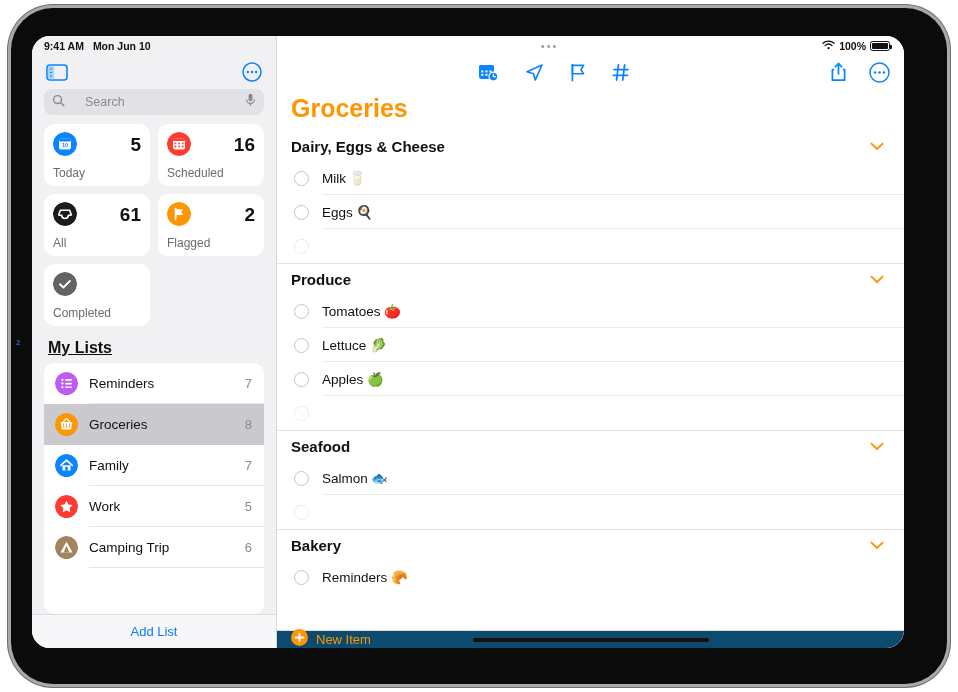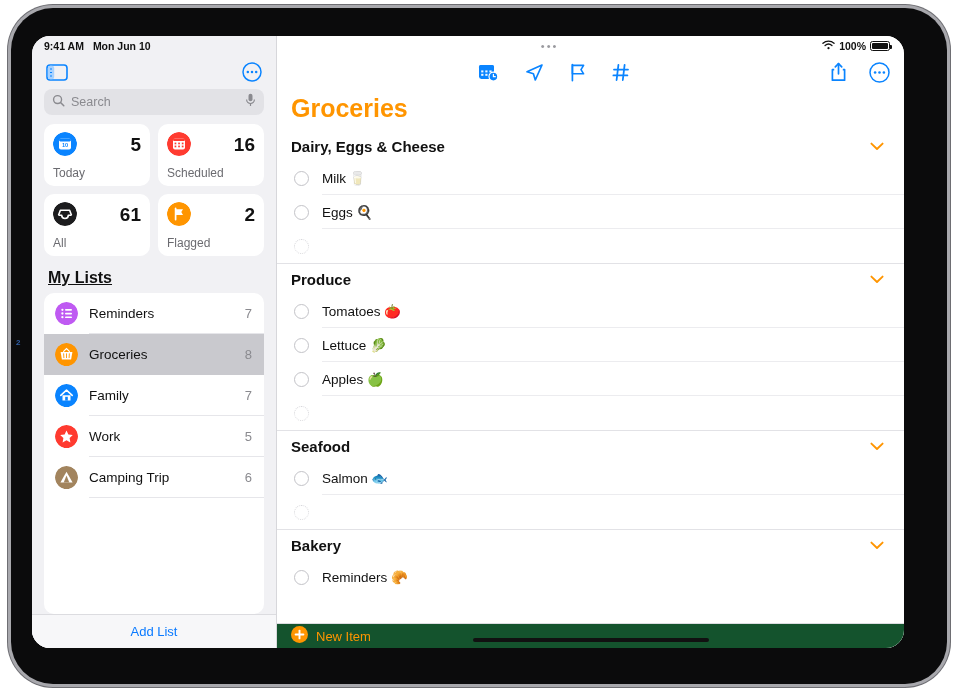--- a/index.html
+++ b/index.html
@@ -47,21 +47,21 @@
   #sb-head {
     display:flex; align-items:center; justify-content:space-between;
     padding:6px 14px 4px 14px; flex-shrink:0;
   }
   .sidebar-toggle { width:22px; height:17px; display:block; }
   .more-circle { width:20px; height:20px; display:block; }
 
   #search-wrap { padding:3px 12px 9px 12px; flex-shrink:0; }
   #search {
     height:26px; background:#e2e2e6; border-radius:8px;
-    display:flex; align-items:center; gap:6px; padding:0 8px;
+    display:flex; align-items:center; gap:20px; padding:0 8px;
   }
   #search-text { font-size:12.5px; color:#8a8a8f; flex:1; }
 
   
   #cards {
     padding:0 12px; display:grid; grid-template-columns:1fr 1fr;
     gap:8px; flex-shrink:0;
   }
   .card {
     background:#fff; border-radius:10px; height:62px;
@@ -129,21 +129,21 @@
     height:34px; display:flex; align-items:center; gap:13px;
     padding-left:17px; position:relative;
   }
   .circle { width:15px; height:15px; border-radius:50%; border:1.4px solid #c3c3c8; flex-shrink:0; }
   .circle.empty { border-style:dotted; border-color:#d6d6da; }
   .item-text { font-size:13.5px; color:#111; }
   .item-sep { position:absolute; left:45px; right:0; bottom:0; height:1px; background:#ececef; }
   .sec-sep { height:1px; background:#e2e2e6; margin-left:0; }
 
   #detail-foot {
-    height:25px; flex-shrink:0; background:#14532d;
+    height:18px; flex-shrink:0; background:#0c4a6e;
     border-top:1px solid #dcdce0;
     display:flex; align-items:center; gap:8px; padding-left:14px;
   }
   #new-item-label { font-size:13px; color:#ff9500; }
   #home-indicator {
     position:absolute; left:50%; transform:translateX(-50%);
     bottom:6px; width:236px; height:4px; background:#111; border-radius:3px;
   }
 </style>
 </head>
@@ -258,20 +258,32 @@
                 <circle cx="12" cy="12" r="12" fill="#ff9500"></circle>
                 <path d="M8.6 6.4v11.2" stroke="#fff" stroke-width="1.7" stroke-linecap="round"></path>
                 <path d="M8.6 7.2h7.4l-1.7 2.9 1.7 2.9H8.6z" fill="#fff"></path>
               </svg>
             </span>
             <span class="card-count">2</span>
           </div>
           <div class="card-label">Flagged</div>
         </div>
 
+        <div class="card">
+          <div class="card-top">
+            <span>
+              <svg class="badge" viewBox="0 0 24 24">
+                <circle cx="12" cy="12" r="12" fill="#636366"></circle>
+                <path d="M7 12.2 10.4 15.5 17 8.9" fill="none" stroke="#fff" stroke-width="1.9" stroke-linecap="round" stroke-linejoin="round"></path>
+              </svg>
+            </span>
+            <span class="card-count"></span>
+          </div>
+          <div class="card-label">Completed</div>
+        </div>
       </div>
 
       <div id="mylists-title">My Lists</div>
 
       <div id="lists">
 
         <div class="list-row">
           <span class="list-icon">
             <svg class="list-icon" viewBox="0 0 23 23">
               <circle cx="11.5" cy="11.5" r="11.5" fill="#bf5af2"></circle>

